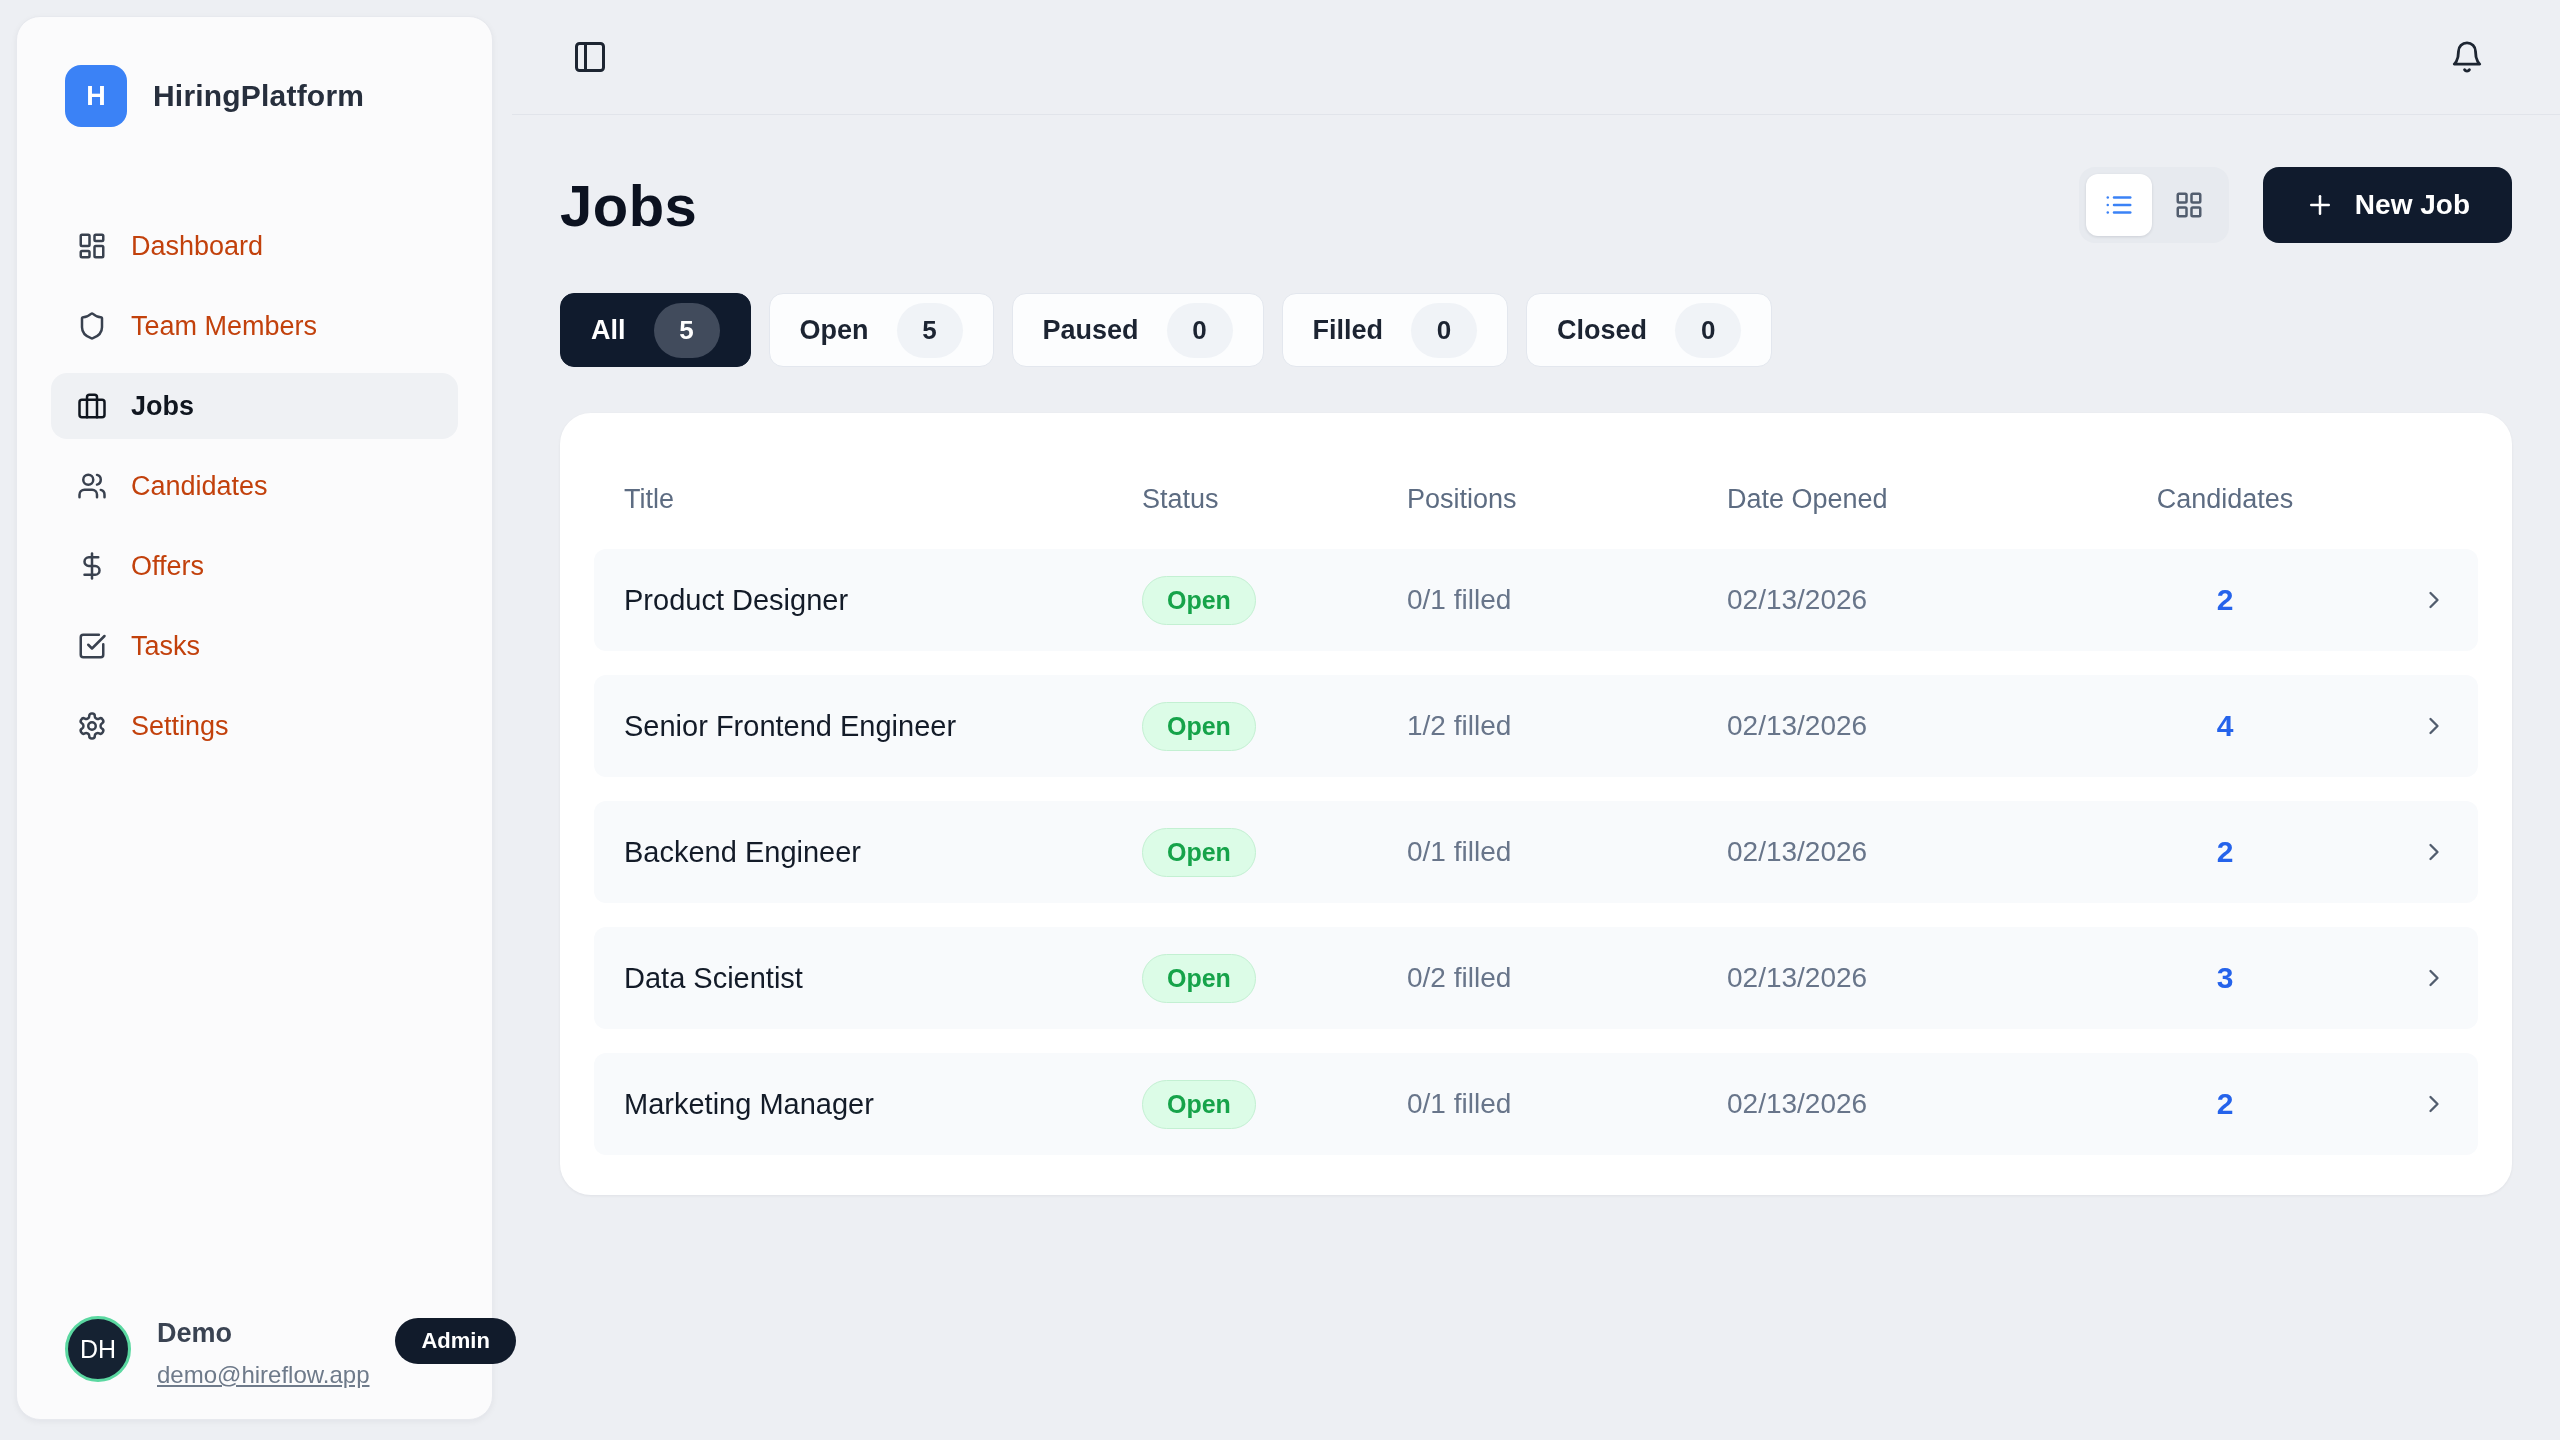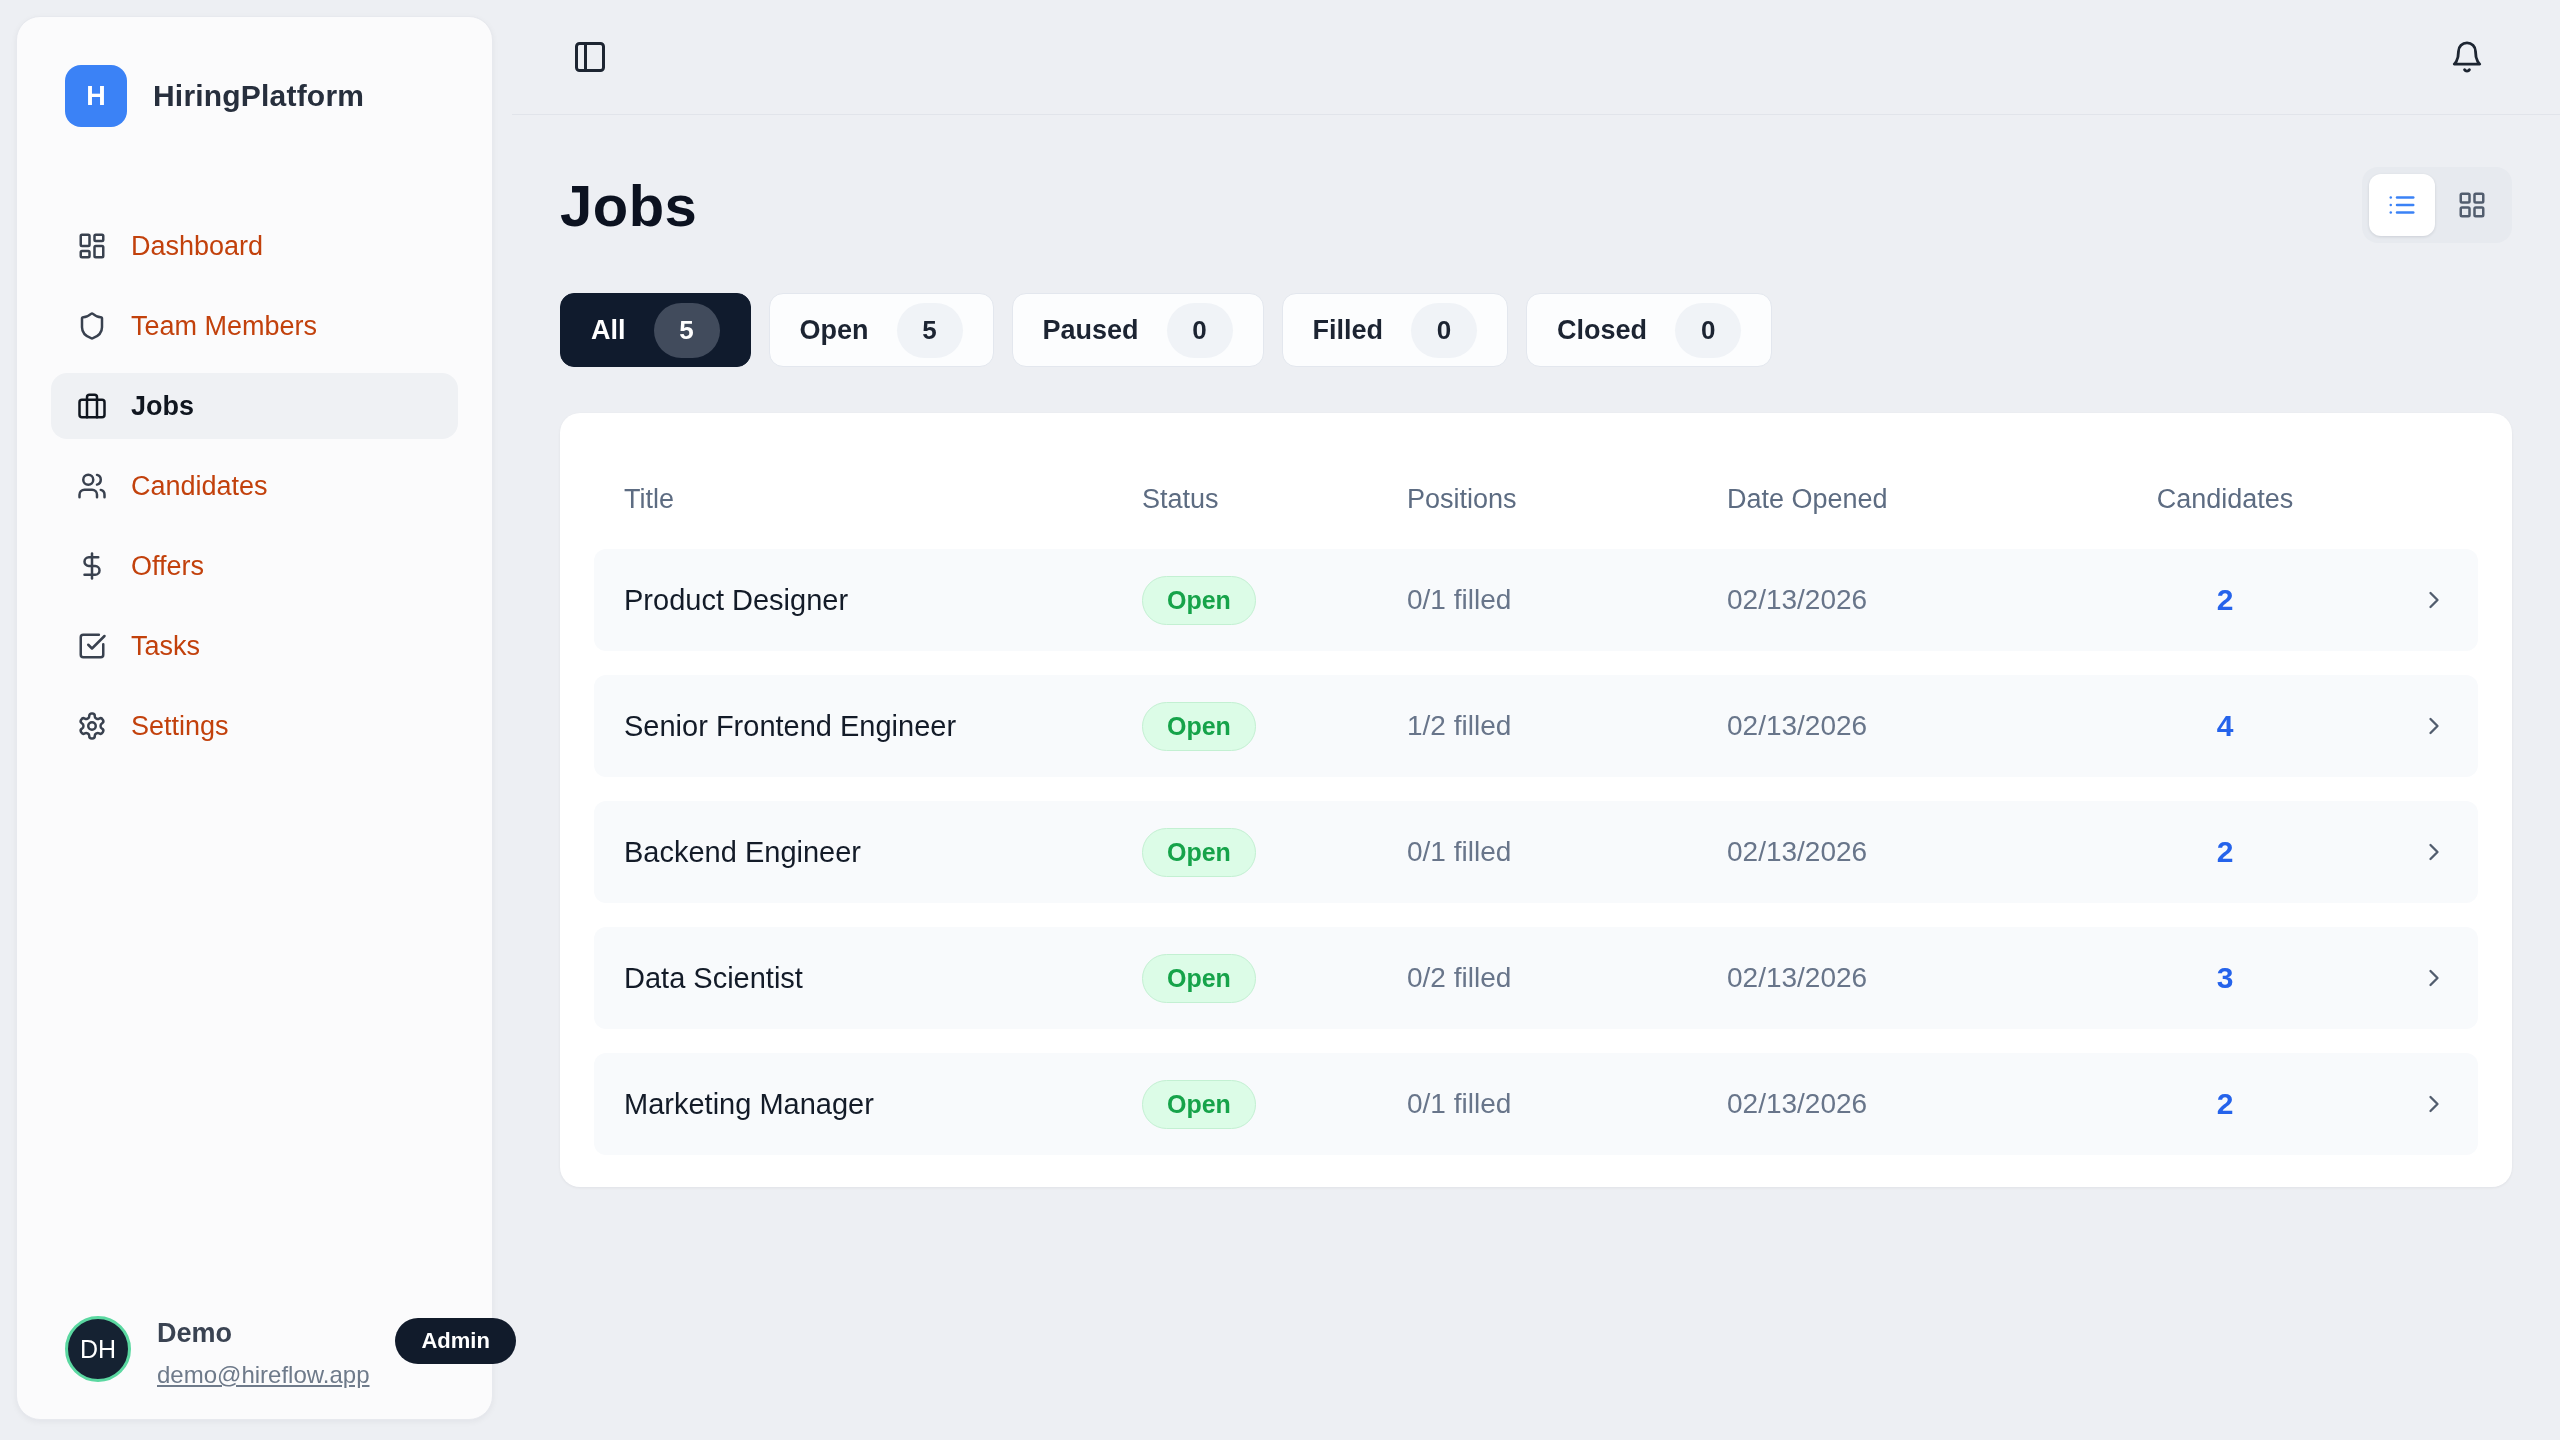--- a/index.html
+++ b/index.html
@@ -100,22 +100,22 @@
   .tab-count {
     min-width: 66px; padding: 12px 20px; border-radius: 999px;
     background: #f0f3f7; font-size: 26px; font-weight: 600; color: #1c2432;
     text-align: center;
   }
   .tab.active { background: #101b2d; border-color: #101b2d; color: #fff; }
   .tab.active .tab-count { background: #414b5c; color: #fff; }
 
   
   .card {
-    margin-top: 46px; background: #fff; border-radius: 20px;
-    padding: 36px 34px 32px 34px;
+    margin-top: 46px; background: #fff; border-radius: 31px;
+    padding: 36px 34px 40px 34px;
     box-shadow: 0 1px 3px rgba(16,24,40,.06);
   }
   .grid-cols {
     display: grid;
     grid-template-columns: 518px 265px 320px 378px 240px 1fr;
     align-items: center;
     padding: 0 30px;
   }
   .thead { height: 100px; font-size: 27px; font-weight: 500; color: #5d6c82; }
   .th-candidates { text-align: center; }
@@ -267,20 +267,29 @@
           <span>
             <svg width="30" height="30" viewBox="0 0 24 24" fill="none" stroke="currentColor" stroke-width="2" stroke-linecap="round" stroke-linejoin="round">
                 <rect x="3" y="3" width="7" height="7" rx="1"></rect>
                 <rect x="14" y="3" width="7" height="7" rx="1"></rect>
                 <rect x="3" y="14" width="7" height="7" rx="1"></rect>
                 <rect x="14" y="14" width="7" height="7" rx="1"></rect>
               </svg>
           </span>
         </button>
       </div>
+      <button class="new-job-btn">
+        <span>
+          <svg width="30" height="30" viewBox="0 0 24 24" fill="none" stroke="currentColor" stroke-width="2" stroke-linecap="round" stroke-linejoin="round">
+              <path d="M5 12h14"></path>
+              <path d="M12 5v14"></path>
+            </svg>
+        </span>
+        <span>New Job</span>
+      </button>
     </div>
   </div>
 
   <div class="tabs">
     <button class="tab active">
       <span>All</span>
       <span class="tab-count">5</span>
     </button>
     <button class="tab">
       <span>Open</span>

